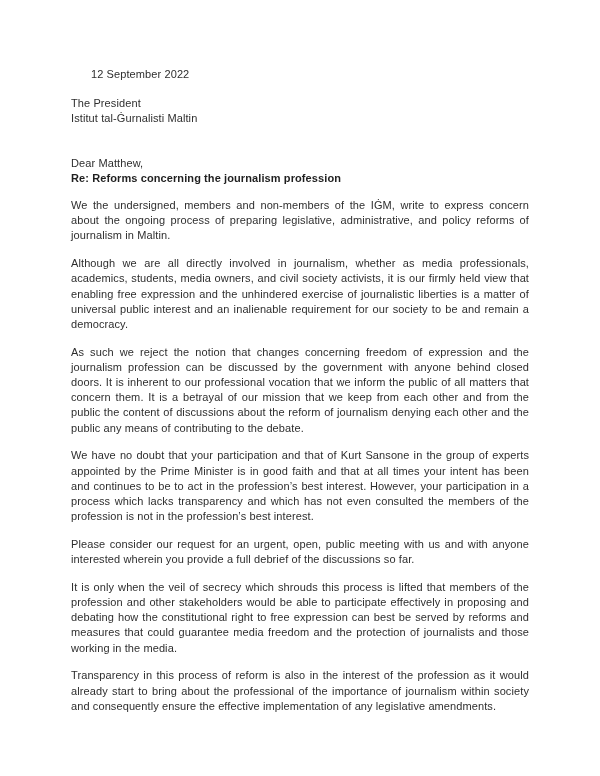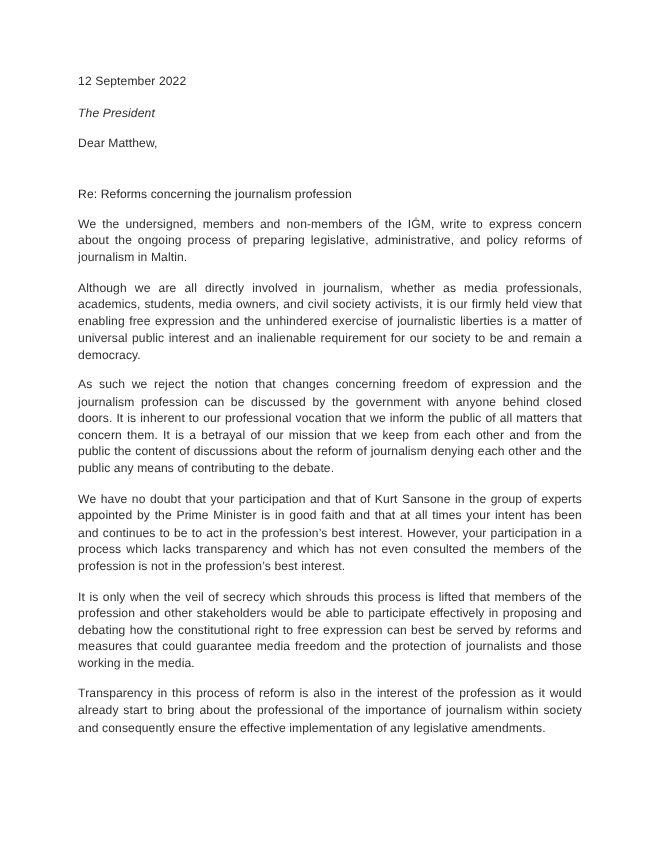--- a/index.html
+++ b/index.html
@@ -18,63 +18,65 @@
     padding: 67px 71px 0 71px;
     font-family: "Liberation Sans", "DejaVu Sans", sans-serif;
     font-size: 11px;
     line-height: 15.2px;
     color: #2e2e2e;
     letter-spacing: 0.1px;
   }
 
   .date {
     margin-bottom: 14px;
+    margin-left: 20px;
   }
 
   .recipient {
-    margin-bottom: 13px;
-    font-style: italic;
+    margin-bottom: 29px;
   }
 
   .salutation {
-    margin-bottom: 30px;
+    margin-bottom: 0;
   }
 
   .subject {
-    font-weight: normal;
+    font-weight: bold;
     color: #1f1f1f;
     margin-bottom: 12px;
   }
 
   p.body-para {
     text-align: justify;
     margin: 0 0 12.5px 0;
   }
 </style>
 </head>
 <body>
 
 <div class="page">
 
   <div class="date">12 September 2022</div>
 
   <div class="recipient">
     <div>The President</div>
+    <div>Istitut tal-Ġurnalisti Maltin</div>
   </div>
 
   <div class="salutation">Dear Matthew,</div>
 
   <div class="subject">Re: Reforms concerning the journalism profession</div>
 
   <p class="body-para">We the undersigned, members and non-members of the IĠM, write to express concern about the ongoing process of preparing legislative, administrative, and policy reforms of journalism in Maltin.</p>
 
   <p class="body-para">Although we are all directly involved in journalism, whether as media professionals, academics, students, media owners, and civil society activists, it is our firmly held view that enabling free expression and the unhindered exercise of journalistic liberties is a matter of universal public interest and an inalienable requirement for our society to be and remain a democracy.</p>
 
   <p class="body-para">As such we reject the notion that changes concerning freedom of expression and the journalism profession can be discussed by the government with anyone behind closed doors. It is inherent to our professional vocation that we inform the public of all matters that concern them. It is a betrayal of our mission that we keep from each other and from the public the content of discussions about the reform of journalism denying each other and the public any means of contributing to the debate.</p>
 
   <p class="body-para">We have no doubt that your participation and that of Kurt Sansone in the group of experts appointed by the Prime Minister is in good faith and that at all times your intent has been and continues to be to act in the profession’s best interest. However, your participation in a process which lacks transparency and which has not even consulted the members of the profession is not in the profession’s best interest.</p>
 
+  <p class="body-para">Please consider our request for an urgent, open, public meeting with us and with anyone interested wherein you provide a full debrief of the discussions so far.</p>
 
   <p class="body-para">It is only when the veil of secrecy which shrouds this process is lifted that members of the profession and other stakeholders would be able to participate effectively in proposing and debating how the constitutional right to free expression can best be served by reforms and measures that could guarantee media freedom and the protection of journalists and those working in the media.</p>
 
   <p class="body-para">Transparency in this process of reform is also in the interest of the profession as it would already start to bring about the professional of the importance of journalism within society and consequently ensure the effective implementation of any legislative amendments.</p>
 
 </div>
 
 </body></html>

